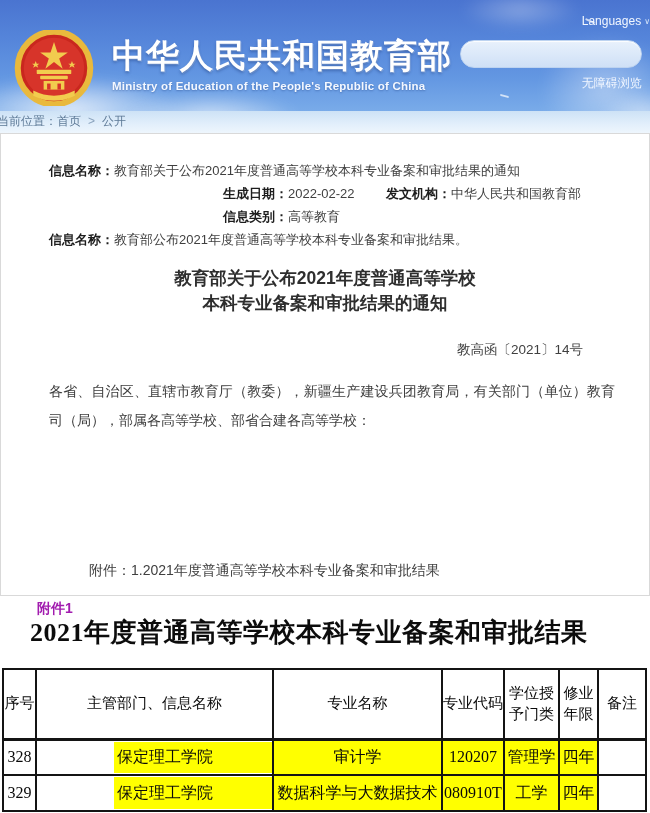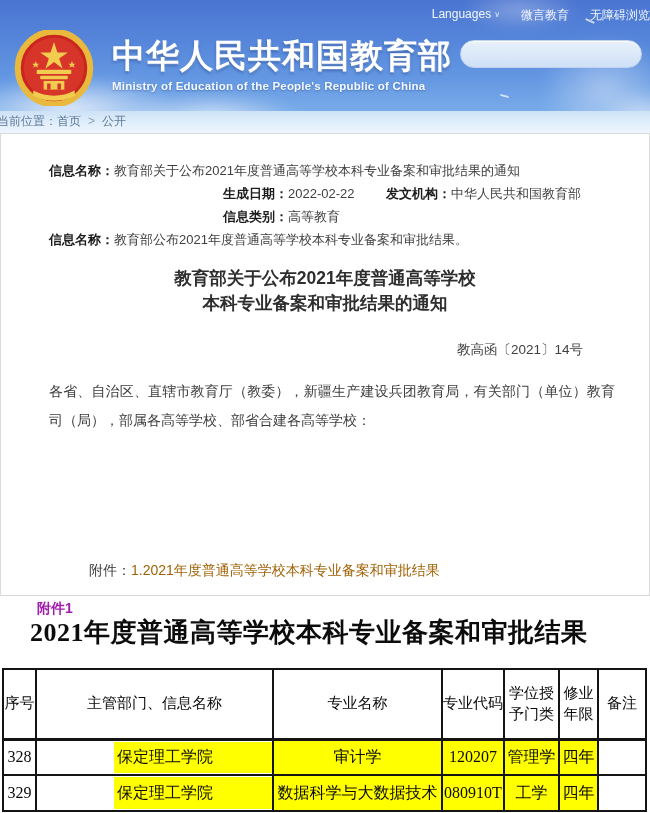--- a/index.html
+++ b/index.html
@@ -11,22 +11,22 @@
   .banner { position:absolute; top:0; left:0; width:650px; height:111px;
     background:linear-gradient(180deg,#4a74d0 0%,#5585da 35%,#6397e2 70%,#79abe9 100%); overflow:hidden; }
   .cloud { position:absolute; border-radius:50%; filter:blur(6px); background:radial-gradient(closest-side,rgba(255,255,255,.9),rgba(255,255,255,0)); }
   .c1 { left:-40px; top:75px; width:220px; height:70px; opacity:.85; }
   .c2 { left:120px; top:92px; width:180px; height:50px; opacity:.7; }
   .c3 { left:540px; top:35px; width:130px; height:110px; opacity:.45; }
   .c4 { left:460px; top:-10px; width:120px; height:40px; opacity:.35; }
   .c5 { left:600px; top:90px; width:90px; height:50px; opacity:.6; }
   .speck { position:absolute; background:rgba(255,255,255,.7); border-radius:2px; }
 
-  .top-links { position:absolute; top:7px; right:0px; display:flex; gap:21px;
-    color:#f2f7ff; font-size:12px; white-space:nowrap; z-index:5; }
+  .top-links { position:absolute; top:14px; right:0px; display:flex; gap:15px;
+    color:#f2f7ff; font-size:12px; white-space:nowrap; z-index:5;flex-direction:column; }
   .top-links .lk { cursor:pointer; }
   .caret { font-size:8px; position:relative; top:-1px; margin-left:3px; color:#d7e6fa; }
 
   .emblem { position:absolute; left:10px; top:30px; width:88px; height:76px; z-index:4; }
 
   .brand { position:absolute; left:112px; top:36px; z-index:4; }
   .brand h1 { color:#fff; font-size:33px; font-weight:bold; letter-spacing:1px; line-height:40px;
     text-shadow:0 2px 3px rgba(25,55,120,.45), 1px 1px 0 rgba(255,255,255,.25); }
   .brand .sub { color:#f4f8ff; font-size:11.5px; font-weight:bold; margin-top:4px; letter-spacing:.2px;
     text-shadow:0 1px 2px rgba(25,55,120,.4); }
@@ -56,21 +56,21 @@
 
   .doc-title { position:absolute; top:132px; left:0; width:100%; text-align:center;
     font-size:17.5px; font-weight:bold; color:#2e2e2e; line-height:25px; }
   .doc-no { position:absolute; top:207px; right:66px; font-size:13.5px; color:#404040; }
 
   .bodytext { position:absolute; top:243px; left:48px; width:566px;
     font-size:14px; line-height:29px; color:#3d3d3d; text-align:justify; }
   .bodytext .p2 { text-indent:2em; margin-top:15px; }
 
   .attach { position:absolute; top:428px; left:88px; font-size:14px; color:#3d3d3d; white-space:nowrap; }
-  .attach a { color:#a16207; text-decoration:none; cursor:pointer; }
+  .attach a { color:#404040; text-decoration:none; cursor:pointer; }
 
   
   .app-label { position:absolute; top:600px; left:12px; font-size:14px; font-weight:bold; color:#a21caf;margin-left:25px; }
   .app-title { position:absolute; top:615px; left:30px; font-size:26px; font-weight:bold;
     color:#0c0c0c; font-family:"Liberation Serif","DejaVu Serif",serif; letter-spacing:.5px; white-space:nowrap; }
 
   table.results { position:absolute; top:668px; left:2px; border-collapse:collapse; table-layout:fixed;
     font-family:"Liberation Serif","DejaVu Serif",serif; color:#0a0a0a; }
   table.results th, table.results td { border:2px solid #141414; text-align:center; vertical-align:middle;
     overflow:hidden; padding:0; }

